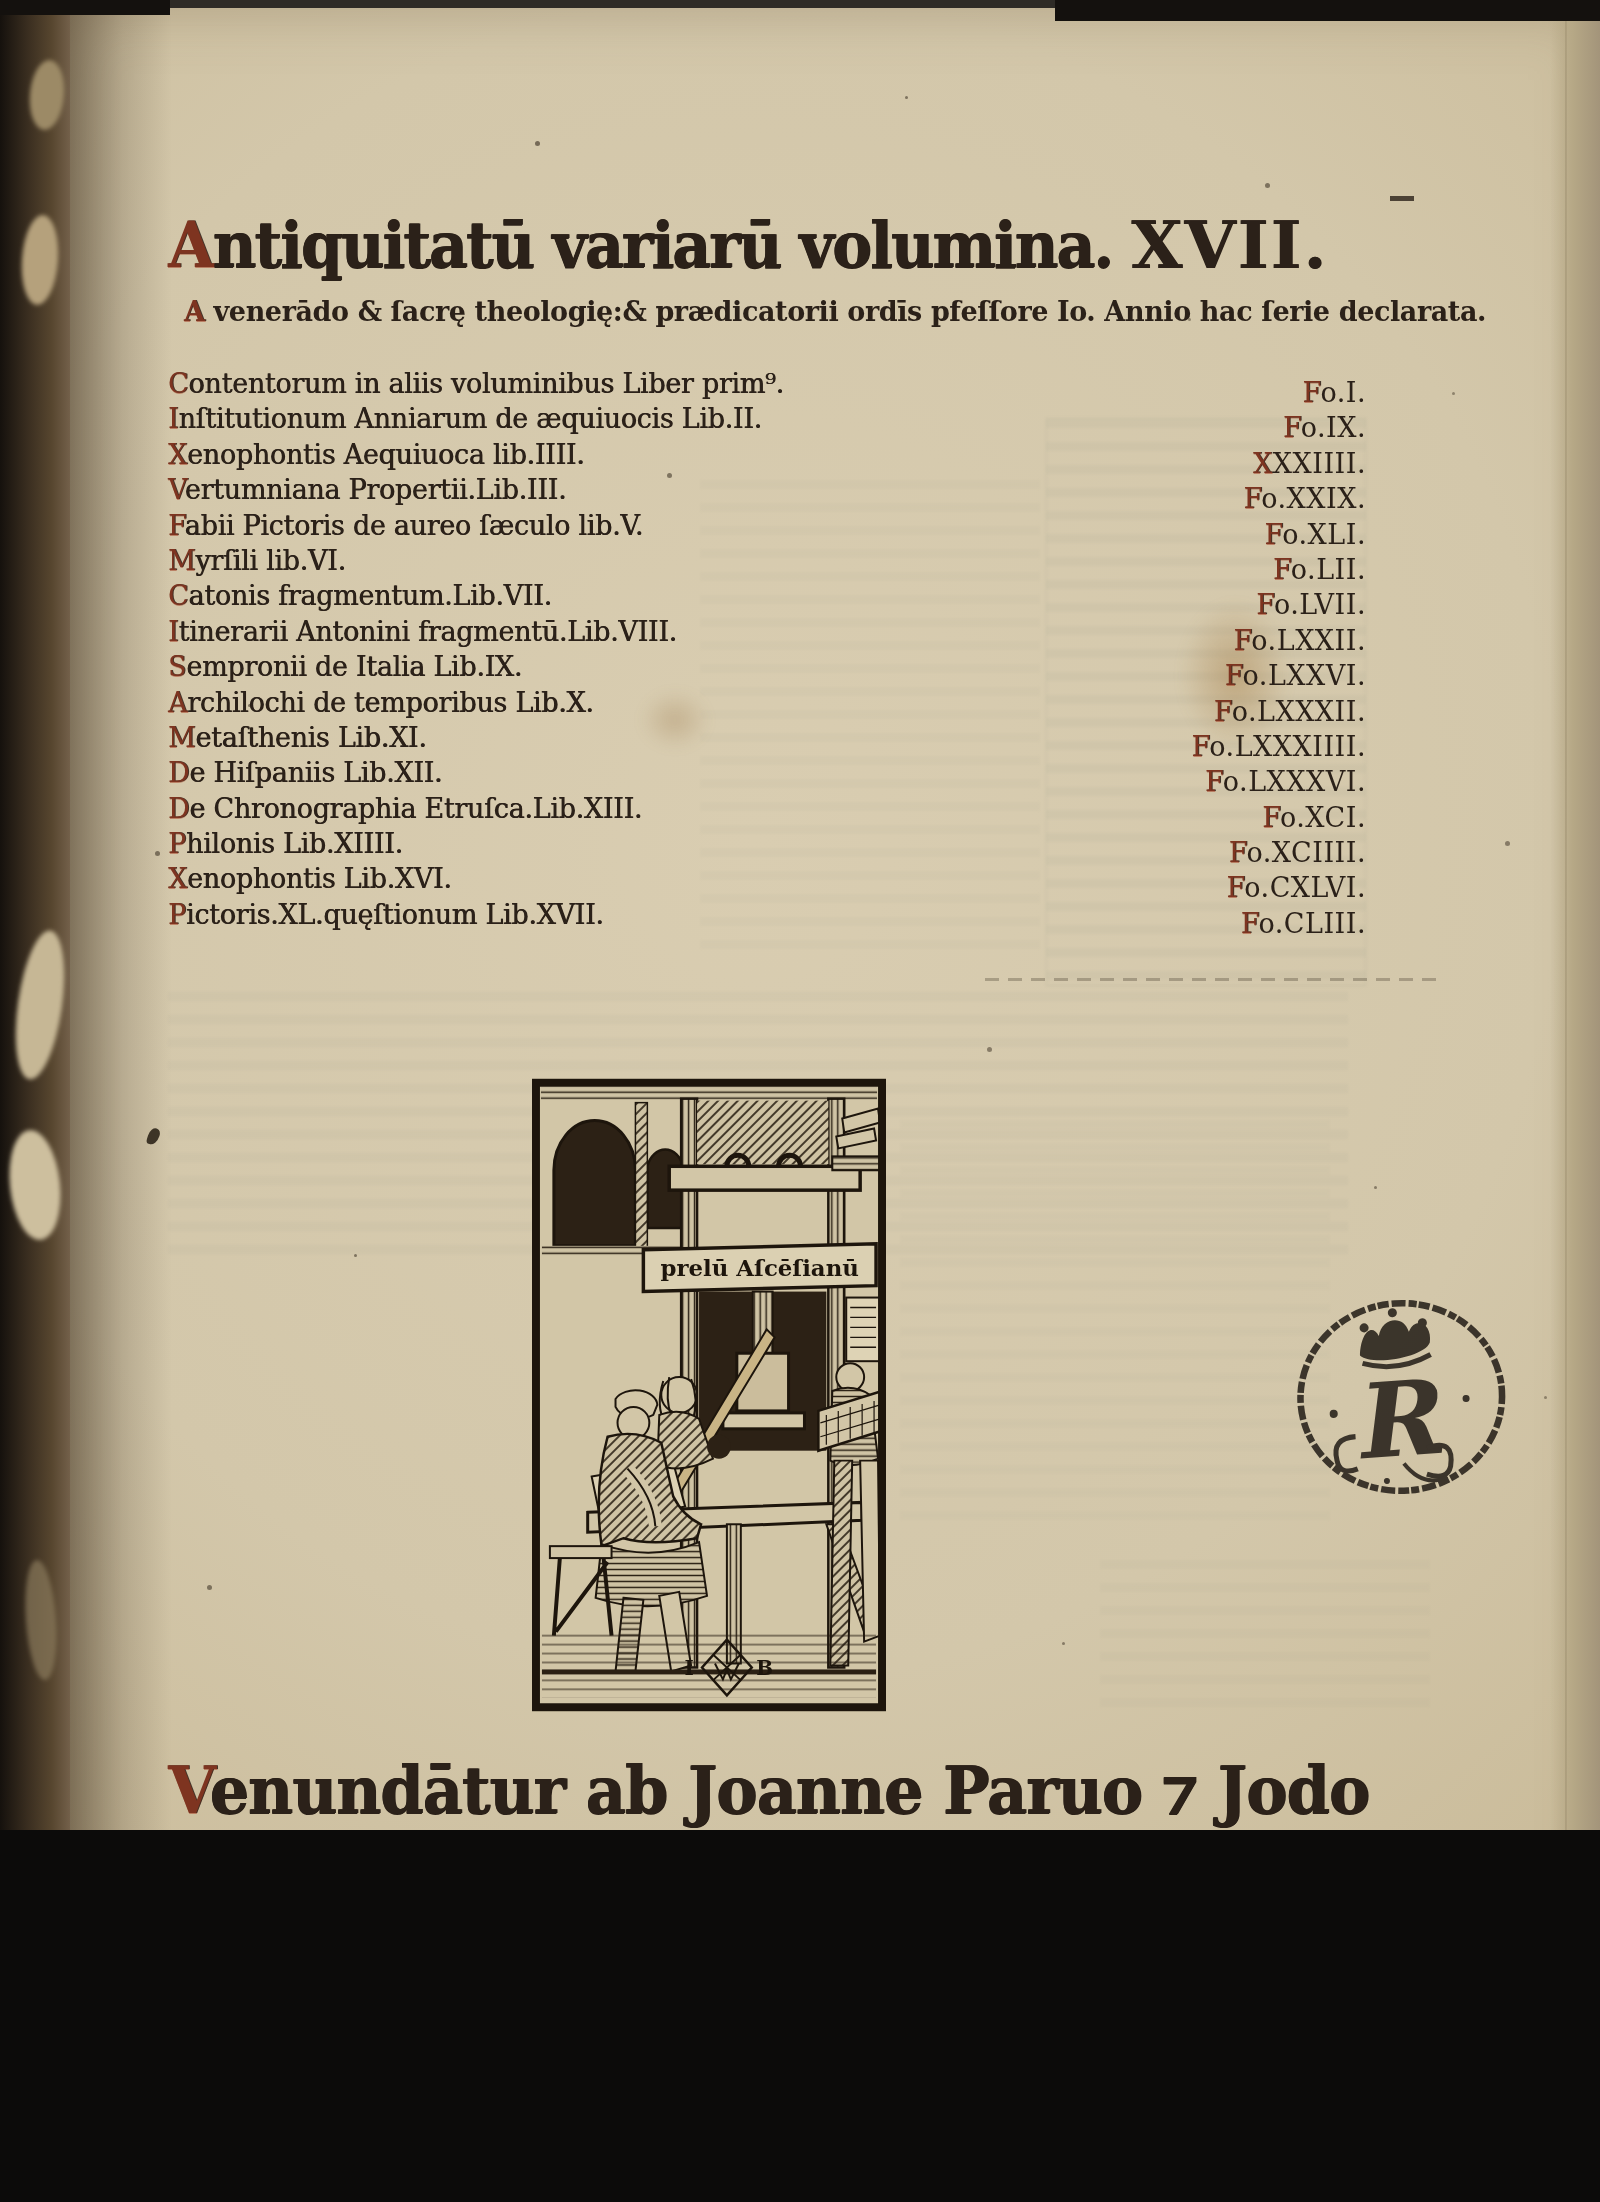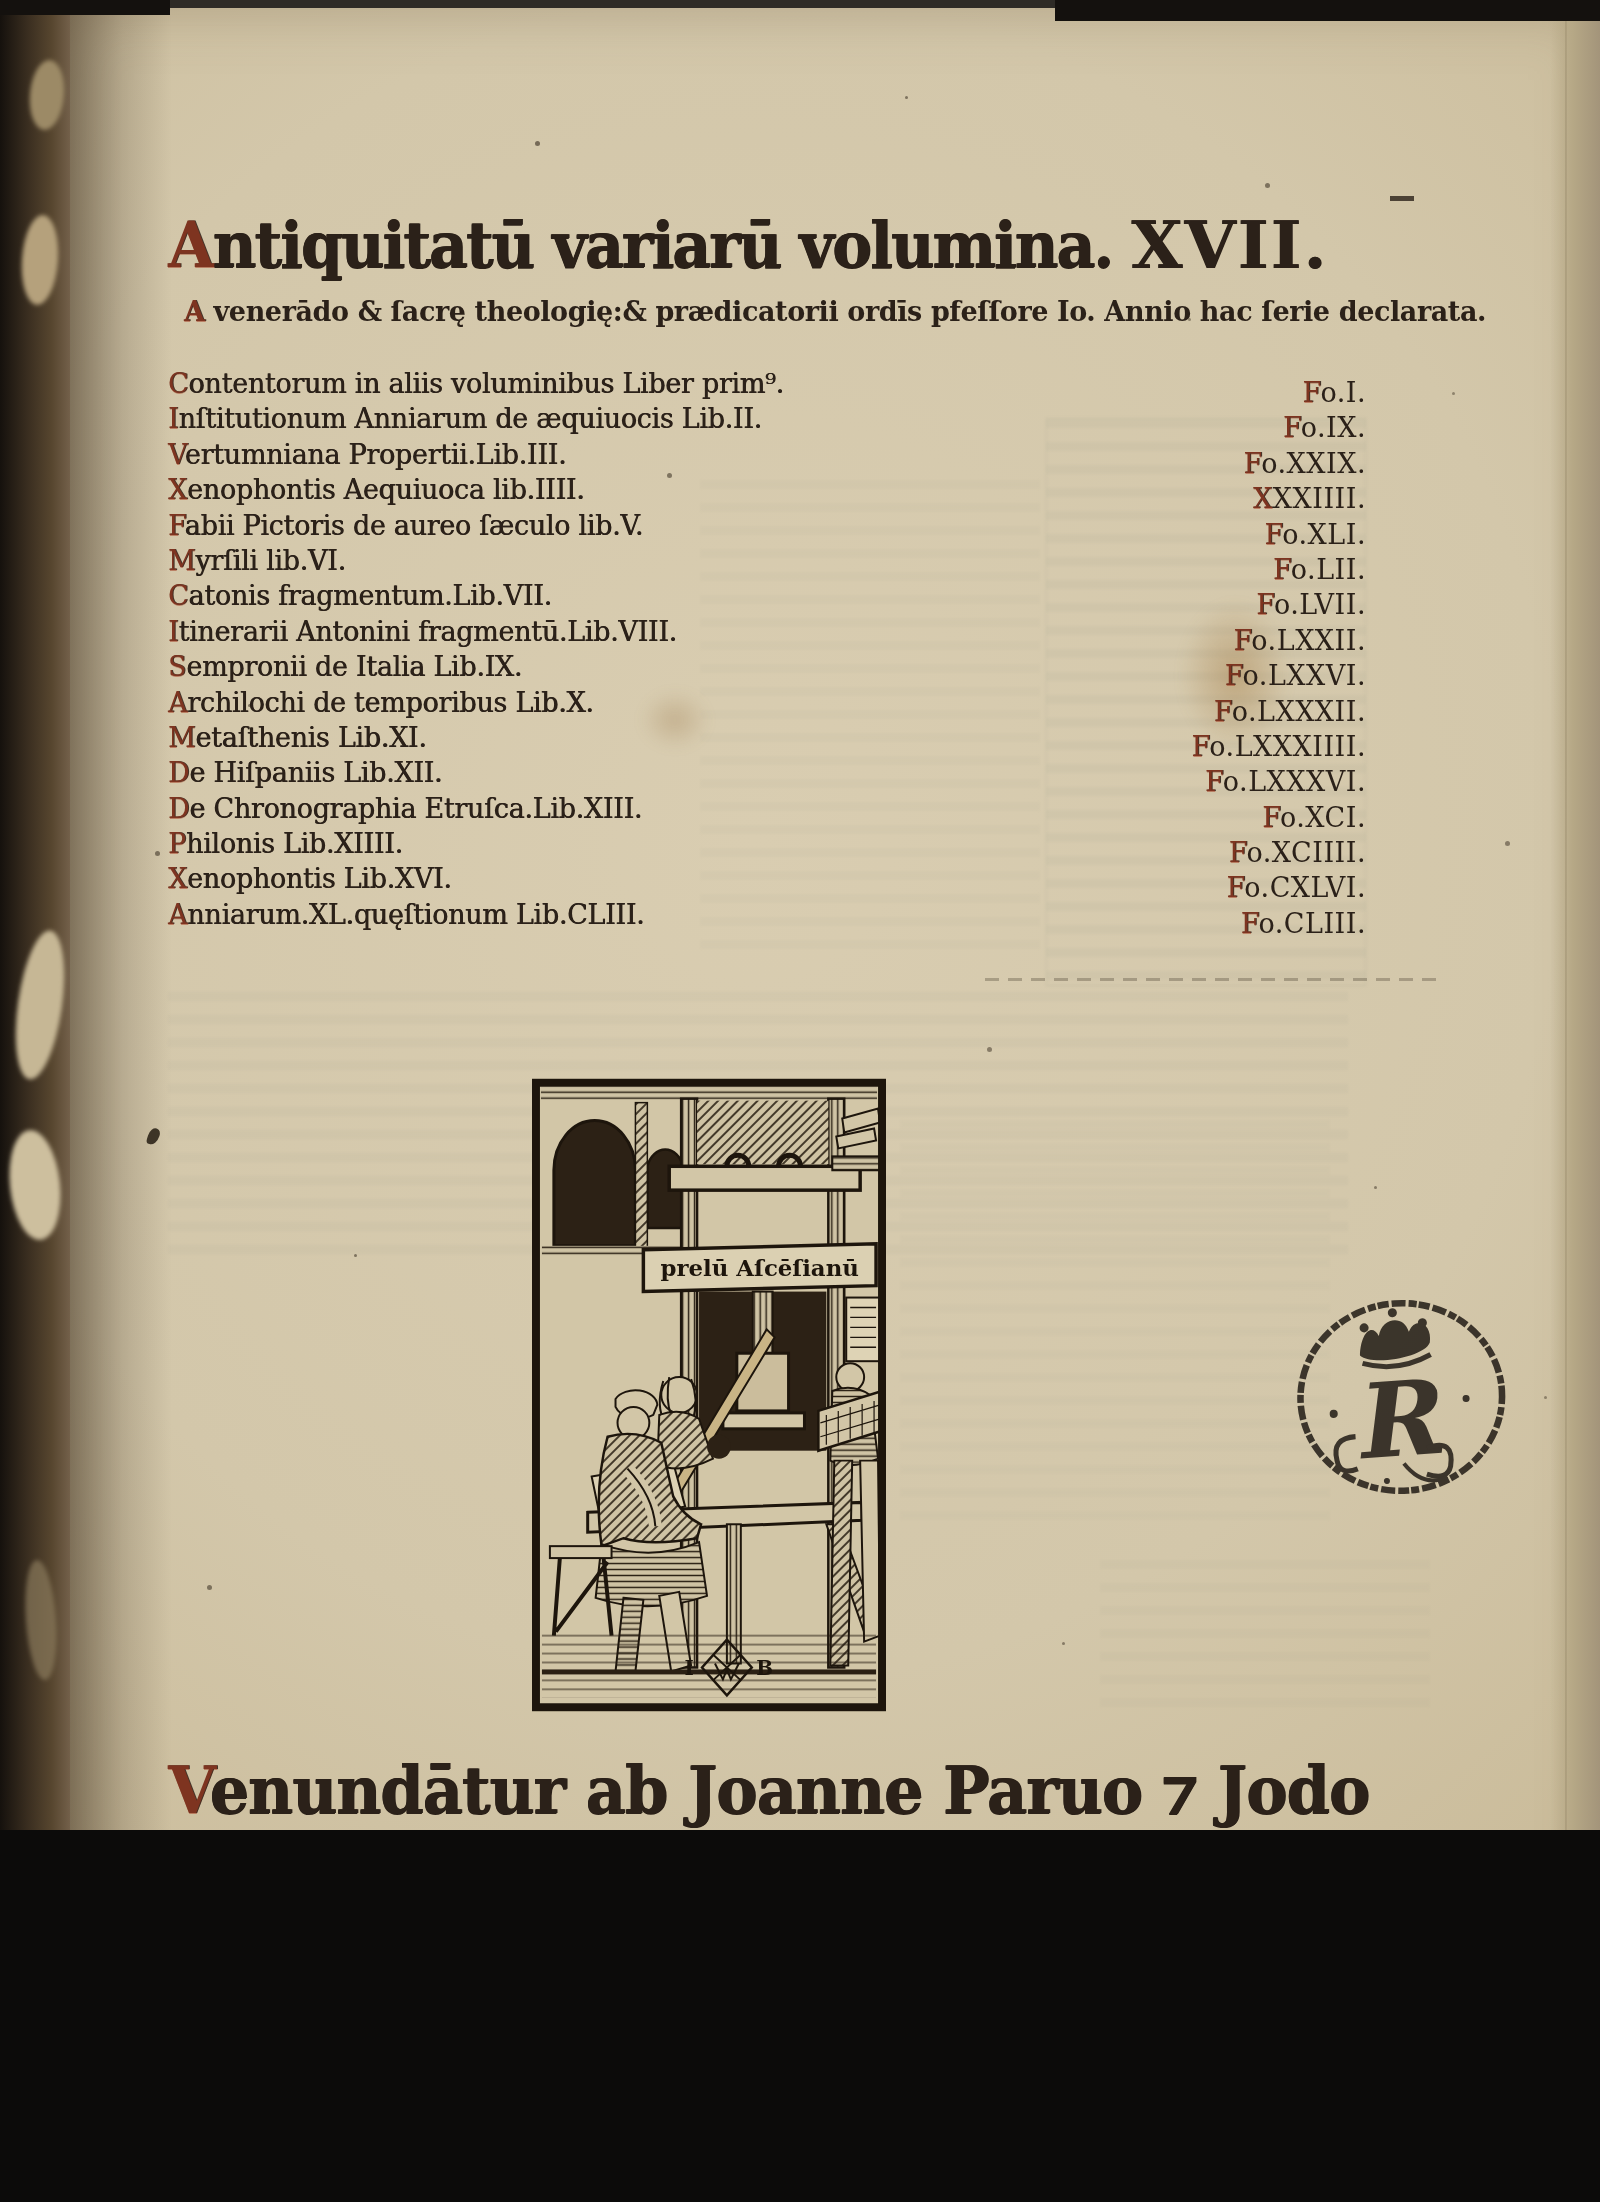--- a/index.html
+++ b/index.html
@@ -128,30 +128,30 @@
         <span class="toc-label rubric-initial">Contentorum in aliis voluminibus Liber prim⁹.</span>
         <span class="toc-folio rubric-initial">Fo.I.</span>
       </div>
 
       <div class="toc-row">
         <span class="toc-label rubric-initial">Inſtitutionum Anniarum de æquiuocis Lib.II.</span>
         <span class="toc-folio rubric-initial">Fo.IX.</span>
       </div>
 
       <div class="toc-row">
+        <span class="toc-label rubric-initial">Xenophontis Aequiuoca lib.IIII.</span>
+        <span class="toc-folio rubric-initial">XXXIIII.</span>
+      </div>
+
+      <div class="toc-row">
         <span class="toc-label rubric-initial">Vertumniana Propertii.Lib.III.</span>
         <span class="toc-folio rubric-initial">Fo.XXIX.</span>
       </div>
 
       <div class="toc-row">
-        <span class="toc-label rubric-initial">Xenophontis Aequiuoca lib.IIII.</span>
-        <span class="toc-folio rubric-initial">XXXIIII.</span>
-      </div>
-
-      <div class="toc-row">
         <span class="toc-label rubric-initial">Fabii Pictoris de aureo ſæculo lib.V.</span>
         <span class="toc-folio rubric-initial">Fo.XLI.</span>
       </div>
 
       <div class="toc-row">
         <span class="toc-label rubric-initial">Myrſili lib.VI.</span>
         <span class="toc-folio rubric-initial">Fo.LII.</span>
       </div>
 
       <div class="toc-row">
@@ -194,21 +194,21 @@
         <span class="toc-folio rubric-initial">Fo.XCIIII.</span>
       </div>
 
 
       <div class="toc-row">
         <span class="toc-label rubric-initial">Xenophontis Lib.XVI.</span>
         <span class="toc-folio rubric-initial">Fo.CXLVI.</span>
       </div>
 
       <div class="toc-row">
-        <span class="toc-label rubric-initial">Anniarum.XL.quęſtionum Lib.CLIII.</span>
+        <span class="toc-label rubric-initial">Pictoris.XL.quęſtionum Lib.XVII.</span>
         <span class="toc-folio rubric-initial">Fo.CLIII.</span>
       </div>
     </div>
   <div class="toc-underline"></div>
 
   <svg class="woodcut" viewBox="0 0 356 636">
     <defs>
       <pattern id="hd" width="7" height="7" patternUnits="userSpaceOnUse" patternTransform="rotate(45)">
         <rect width="7" height="7" fill="#cfc3a4"></rect>
           <line x1="1" y1="0" x2="1" y2="7" stroke="#2a2014" stroke-width="1.7"></line>

